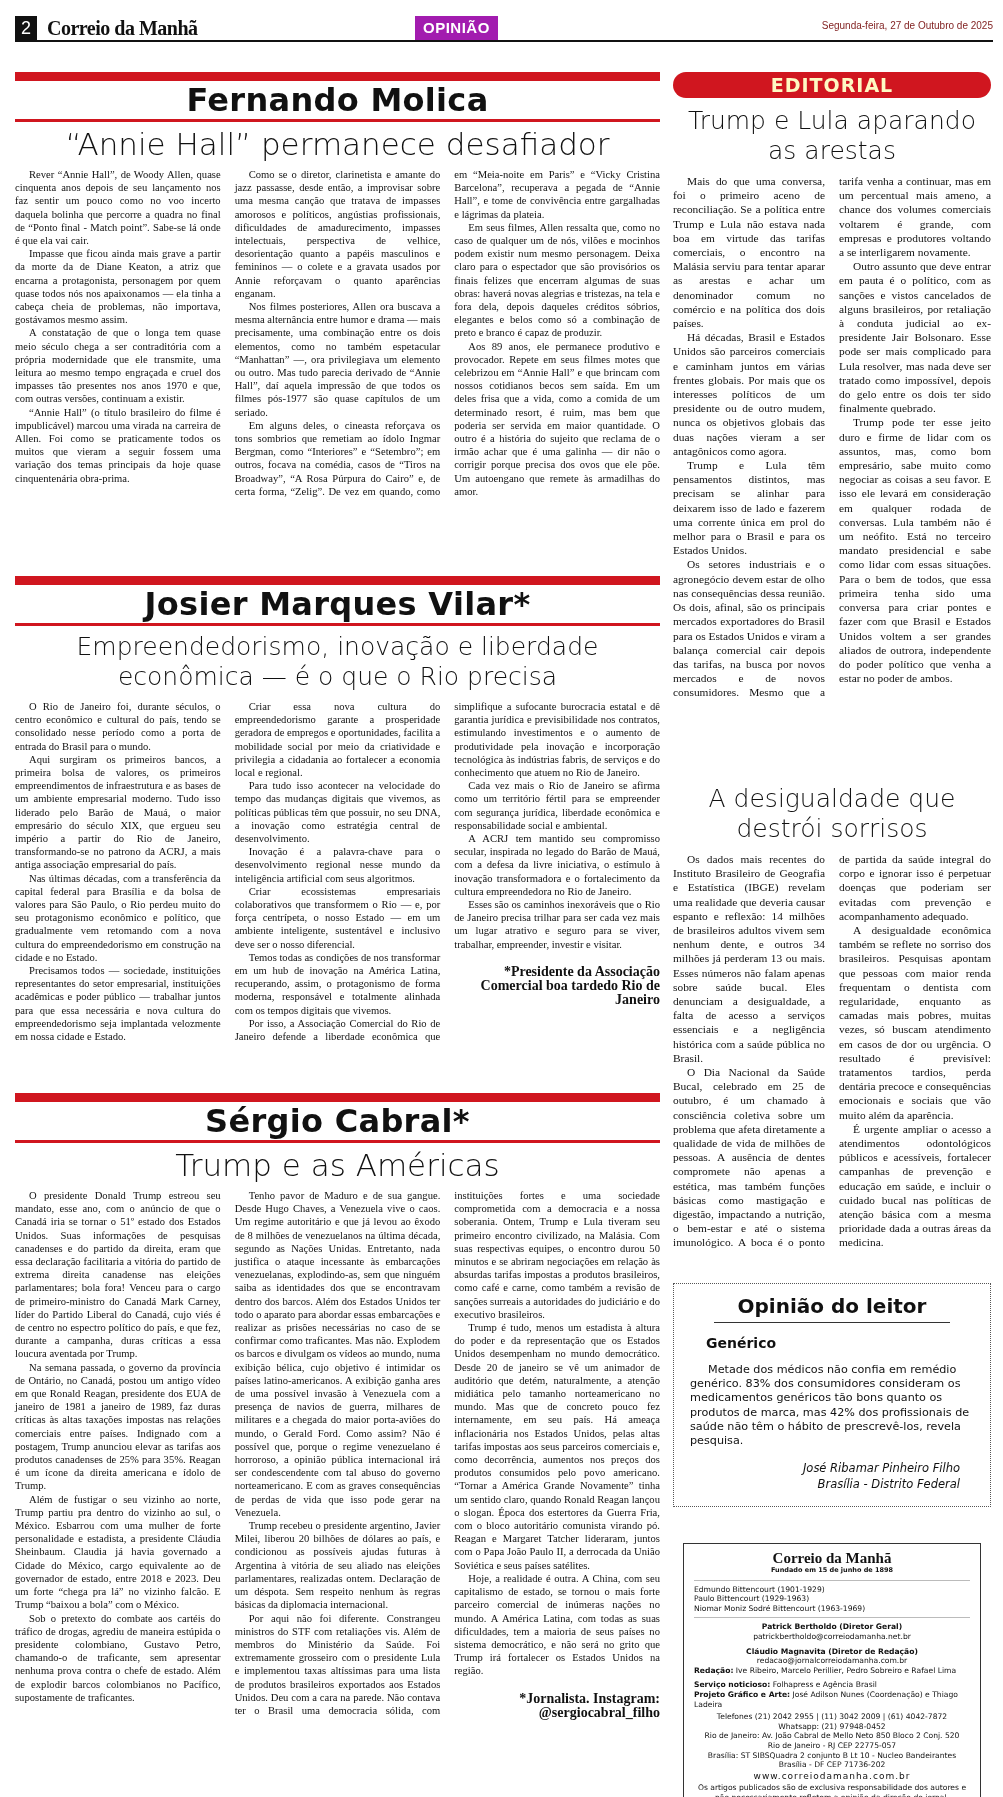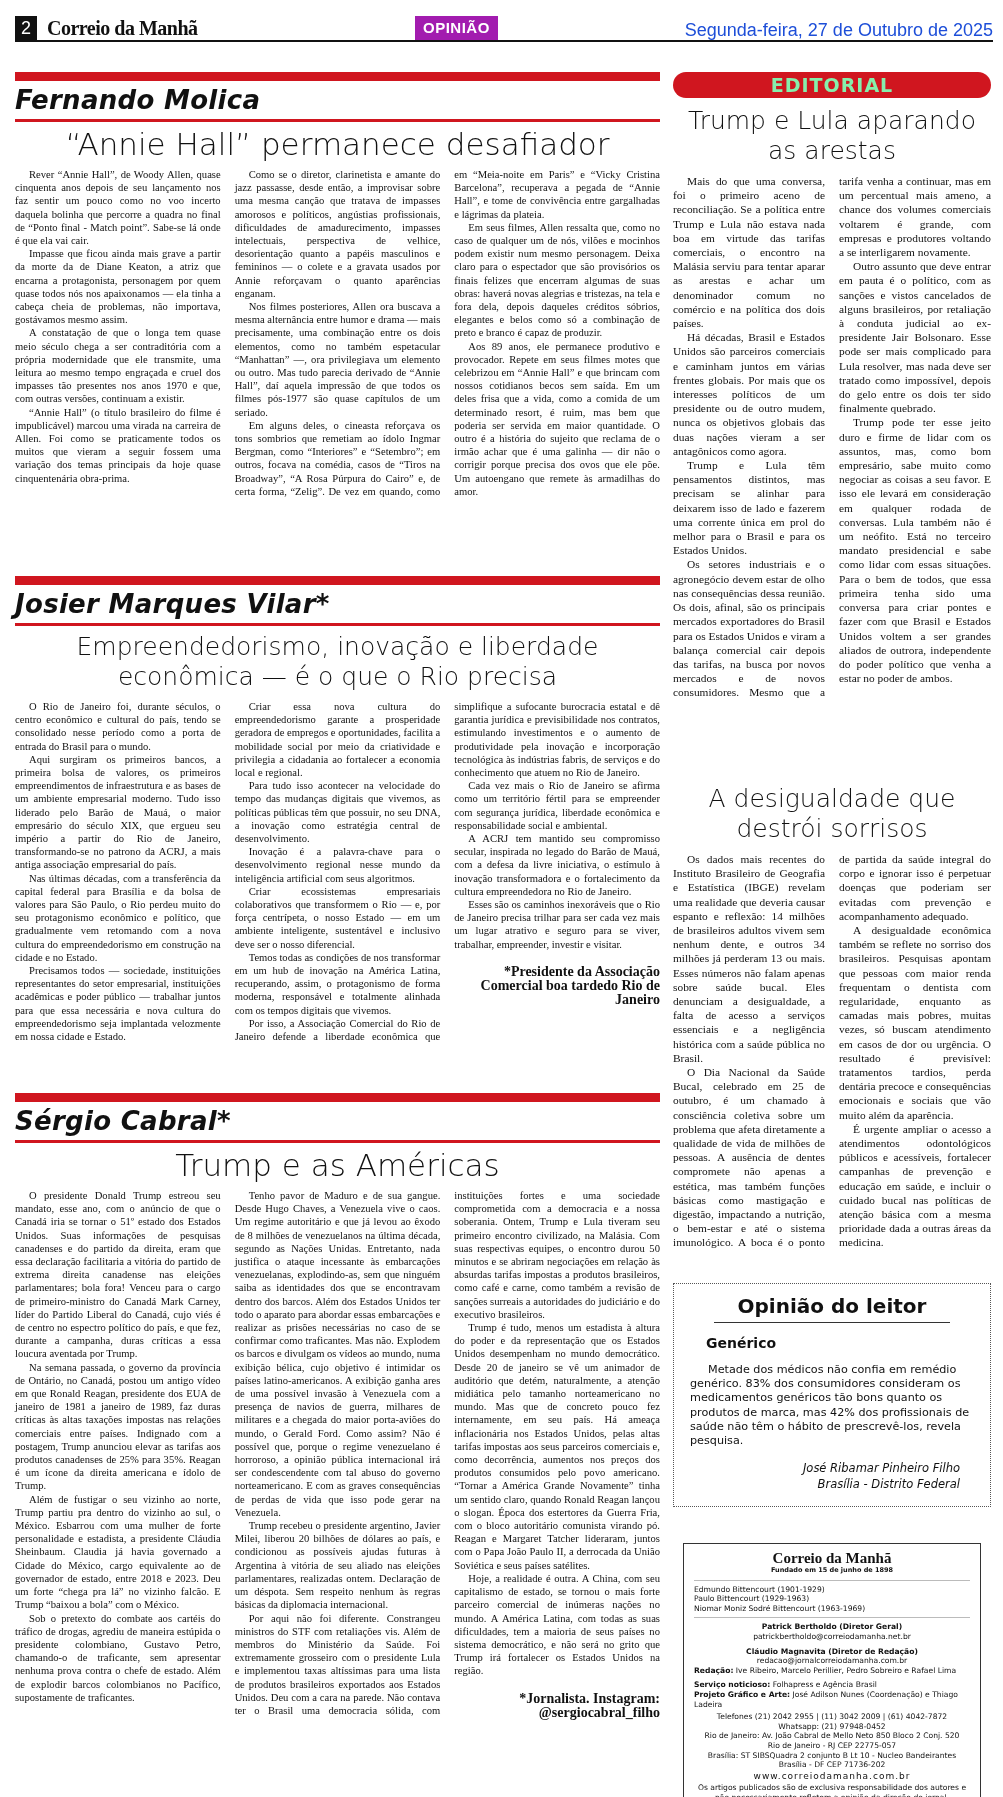--- a/index.html
+++ b/index.html
@@ -3,36 +3,36 @@
 <meta charset="utf-8">
 <style>
   * { box-sizing: border-box; margin: 0; padding: 0; }
   html, body { width: 1003px; height: 1797px; background: #fff; overflow: hidden; }
   body { font-family: "DejaVu Serif", serif; color: #111; position: relative; }
 
   .masthead { position: absolute; left: 15px; top: 16px; width: 978px; height: 26px; border-bottom: 2px solid #111; }
   .page-num { position: absolute; left: 0; top: 0; width: 22px; height: 24px; background: #111; color: #fff; font-family: "Liberation Sans", sans-serif; font-size: 18px; text-align: center; line-height: 24px; }
   .paper-name { position: absolute; left: 32px; top: 0; font-family: "Liberation Serif", serif; font-weight: bold; font-size: 20px; line-height: 24px; letter-spacing: -0.5px; }
   .section-tag { position: absolute; left: 400px; top: 0; height: 24px; background: #a21caf; color: #fff; font-family: "Liberation Sans", sans-serif; font-size: 15px; line-height: 24px; padding: 0 8px; letter-spacing: 0.5px; font-weight: bold; }
-  .dateline { position: absolute; right: 0; top: 4px; font-family: "Liberation Sans", sans-serif; font-size: 18px; color: #1d4ed8; }
+  .dateline { position: absolute; right: 0; top: 4px; font-family: "Liberation Sans", sans-serif; font-size: 10px; color: #7f1d1d; }
 
   .col-main { position: absolute; left: 15px; width: 645px; }
   .col-side { position: absolute; left: 673px; width: 318px; }
 
   .redbar-thick { height: 9px; background: #d0161f; }
   .redbar-thin { height: 3px; background: #d0161f; }
-  .author { font-family: "DejaVu Sans", sans-serif; font-weight: bold; font-size: 26px; line-height: 38px; letter-spacing: 0.3px; font-style: italic; }
+  .author { font-family: "DejaVu Sans", sans-serif; font-weight: bold; font-size: 32px; text-align: center; line-height: 38px; letter-spacing: 0.3px; }
   .headline { font-family: "DejaVu Sans", sans-serif; font-size: 31px; text-align: center; line-height: 32px; font-weight: 300; padding: 6px 0 8px; }
 
   .cols3 { column-count: 3; column-gap: 14px; font-family: "Liberation Serif", serif; font-size: 10.6px; line-height: 13.2px; text-align: justify; hyphens: auto; }
   .cols2 { column-count: 2; column-gap: 14px; font-family: "Liberation Serif", serif; font-size: 11.4px; line-height: 14.2px; text-align: justify; hyphens: auto; }
   .cols3 p, .cols2 p { text-indent: 14px; }
   .signoff { font-family: "Liberation Serif", serif; font-weight: bold; font-size: 14px; text-align: right; line-height: 14px; margin-top: 14px; break-inside: avoid; text-indent: 0 !important; }
 
-  .editorial-tag { height: 26px; background: #d0161f; color: #86efac; font-family: "DejaVu Sans", sans-serif; font-weight: bold; font-size: 19px; text-align: center; line-height: 26px; letter-spacing: 1px; border-radius: 13px; }
+  .editorial-tag { height: 26px; background: #d0161f; color: #fef9c3; font-family: "DejaVu Sans", sans-serif; font-weight: bold; font-size: 19px; text-align: center; line-height: 26px; letter-spacing: 1px; border-radius: 13px; }
   .side-headline { font-family: "DejaVu Sans", sans-serif; font-size: 25px; line-height: 30px; text-align: center; padding: 8px 0 8px; font-weight: 300; }
 
   .leitor-box { border: 1px dotted #555; padding: 10px 16px 14px; font-family: "DejaVu Sans", sans-serif; }
   .leitor-title { font-weight: bold; font-size: 20px; text-align: center; border-bottom: 1px solid #333; margin: 0 24px 12px; padding-bottom: 4px; }
   .leitor-sub { font-weight: bold; font-size: 14px; margin: 4px 0 12px 16px; }
   .leitor-body { font-size: 11.2px; line-height: 14.2px; text-indent: 18px; }
   .leitor-sign { text-align: right; font-style: italic; font-size: 11.5px; line-height: 16px; margin-top: 12px; padding-right: 14px; }
 
   .expediente { border: 1.5px solid #333; padding: 6px 10px 6px; font-family: "DejaVu Sans", sans-serif; font-size: 7.6px; line-height: 9.6px; }
   .exp-name { font-family: "Liberation Serif", serif; font-weight: bold; font-size: 15px; text-align: center; line-height: 16px; }

